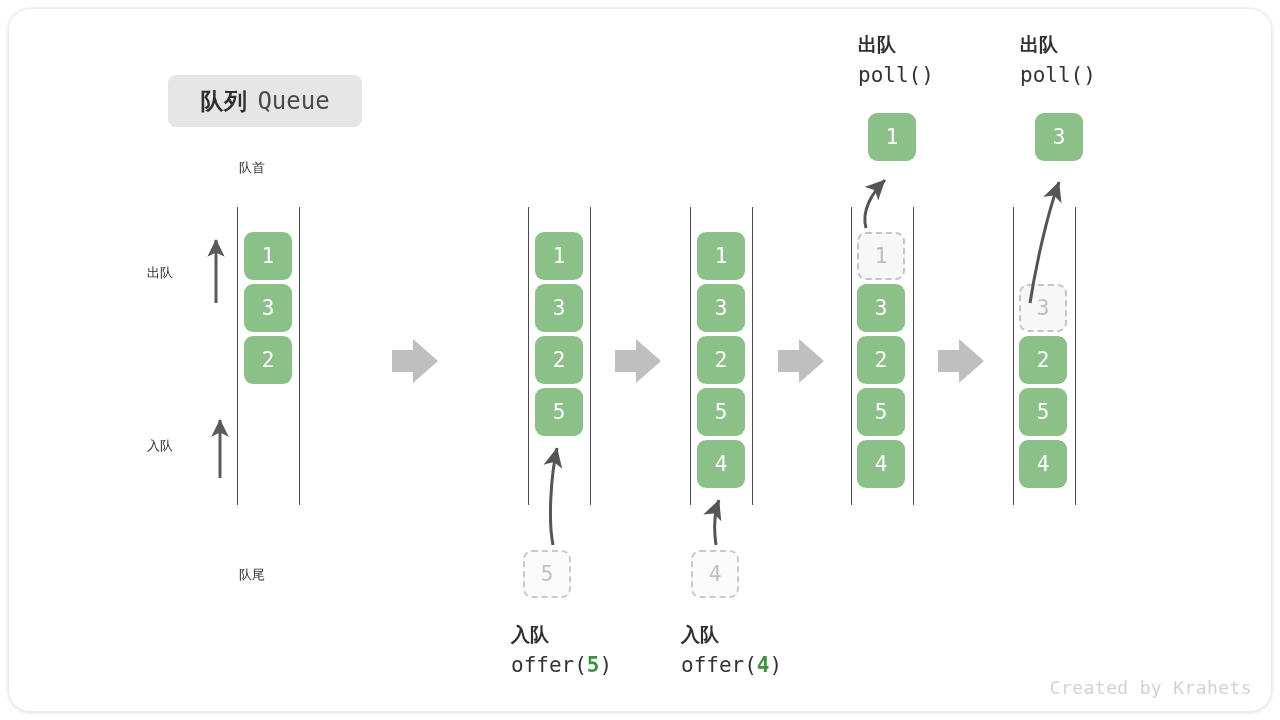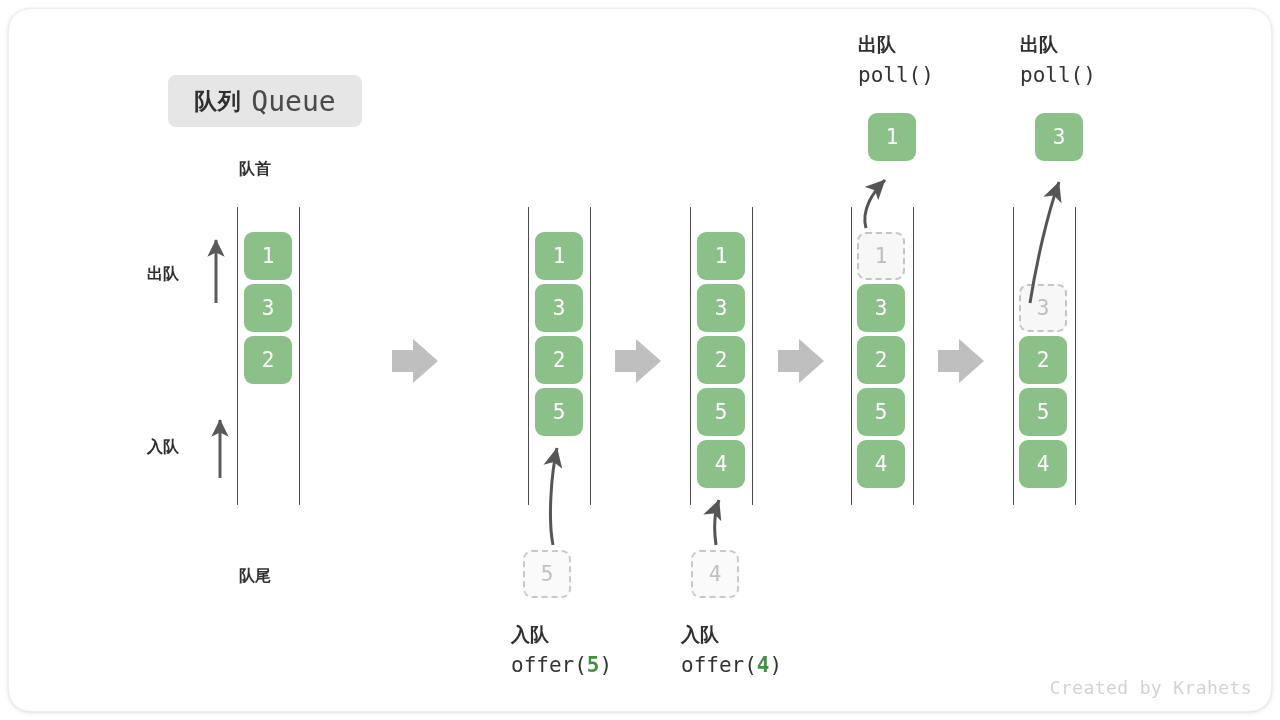--- a/index.html
+++ b/index.html
@@ -52,30 +52,30 @@
     margin-top: 28px;
   }
   #title-badge .cn {
     font-size: 23px;
     font-weight: bold;
     color: #2f2f2f;
     letter-spacing: 0.5px;
   }
   #title-badge .en {
     font-family: "DejaVu Sans Mono", monospace;
-    font-size: 28px;
+    font-size: 24px;
     color: #4a4a4a;
     text-align: center;
   }
 
   
   .cn-label {
     position: absolute;
-    font-size: 16px;
-    font-weight: bold;
+    font-size: 13px;
+    font-weight: normal;
     color: #2f2f2f;
     white-space: nowrap;
   }
   .op-label {
     position: absolute;
     white-space: nowrap;
     text-align: left;
     line-height: 1.55;
   }
   .op-label .cn {

